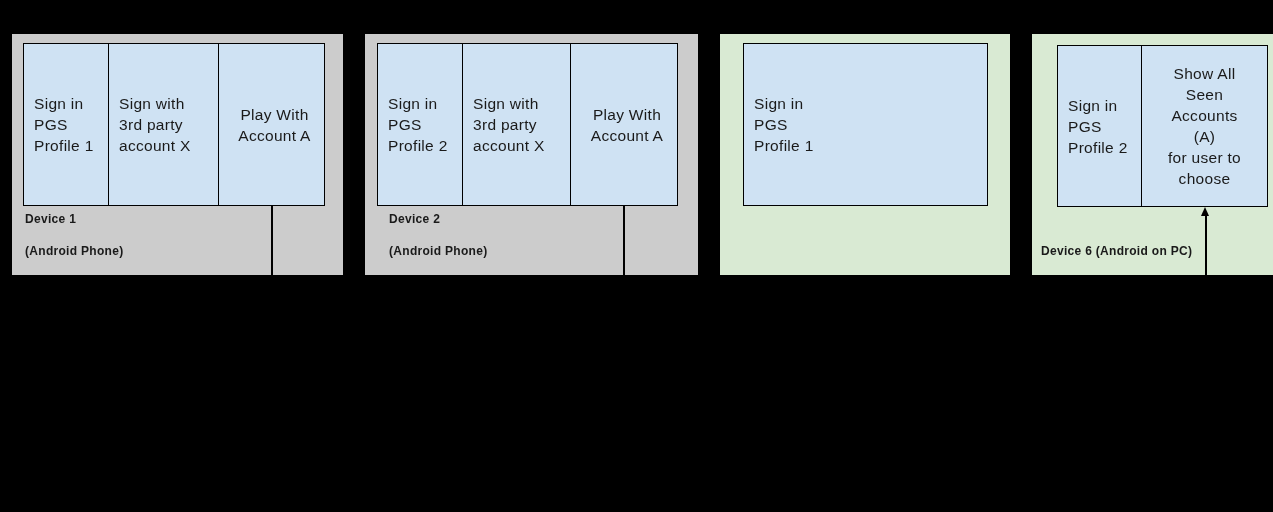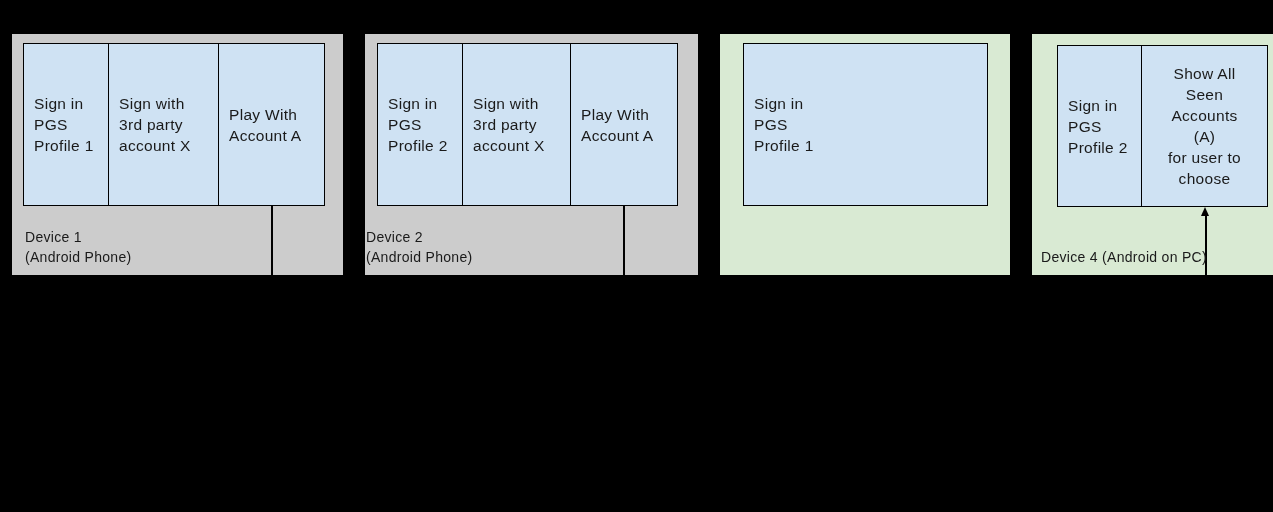--- a/index.html
+++ b/index.html
@@ -32,38 +32,39 @@
   }
   .cell {
     box-sizing: border-box;
     display: flex;
     flex-direction: column;
     justify-content: center;
     padding-left: 10px;
     padding-right: 4px;
   }
   .cell + .cell { border-left: 1.5px solid var(--line, #000); }
-  .cell.grow { flex: 1; }
+  .cell.grow { flex: 1; text-align: center; }
   .cell.center {
     padding: 0 21px;
     text-align: center;
     align-items: center;
   }
   .celltext {
     white-space: pre-line;
     font-size: 15.5px;
     line-height: 21px;
     letter-spacing: 0.3px;
   }
   .device-label {
     position: absolute;
     white-space: pre-line;
-    font-size: 14px;
-    line-height: 20px;
+    font-size: 12px;
+    line-height: 32px;
     letter-spacing: 0.3px;
+    font-weight: bold;
   }
   .vline {
     position: absolute;
     width: 1.5px;
     background: var(--line, #000);
   }
   .arrowhead {
     position: absolute;
     width: 0;
     height: 0;
@@ -110,21 +111,21 @@
         <span class="celltext">Sign with
 3rd party
 account X</span>
       </div>
       <div class="cell grow">
         <span class="celltext">Play With
 Account A</span>
       </div>
     </div>
     <div class="vline" style="left:258px;top:172px;height:69px"></div>
-    <div class="device-label" style="left:1px;bottom:8px">Device 2
+    <div class="device-label" style="left:24px;bottom:8px">Device 2
 (Android Phone)</div>
   </div>
 
   <div class="device pc" style="left:720px;width:290px">
     <div class="screen" style="left:23px;top:9px;width:245px;height:163px">
       <div class="cell" style="width:85px">
         <span class="celltext">Sign in
 PGS
 Profile 1</span>
       </div>
@@ -141,16 +142,16 @@
       <div class="cell grow center">
         <span class="celltext">Show All
 Seen
 Accounts (A)
 for user to
 choose</span>
       </div>
     </div>
     <div class="arrowhead" style="left:169px;top:173px"></div>
     <div class="vline" style="left:173px;top:182px;height:59px"></div>
-    <div class="device-label" style="left:9px;bottom:8px">Device 4 (Android on PC)</div>
+    <div class="device-label" style="left:9px;bottom:8px">Device 6 (Android on PC)</div>
   </div>
 
 </div>
 
 </body></html>

